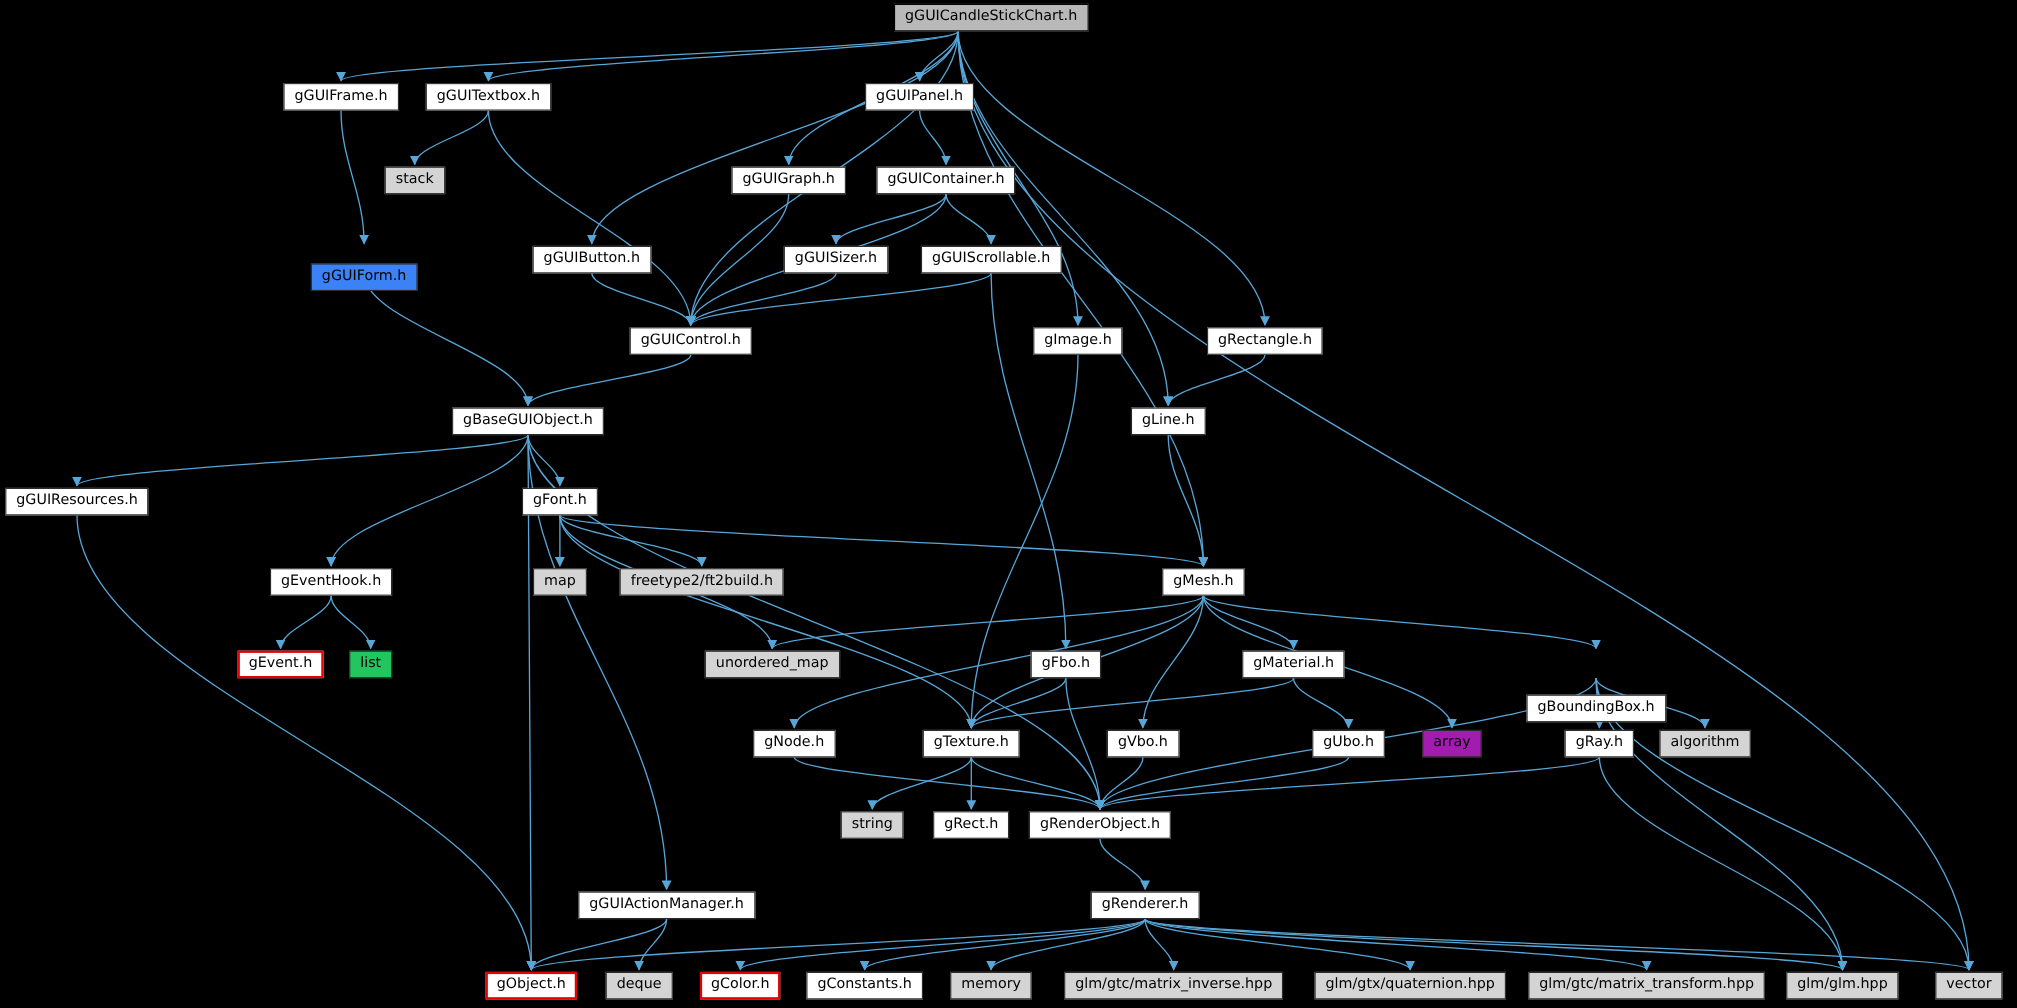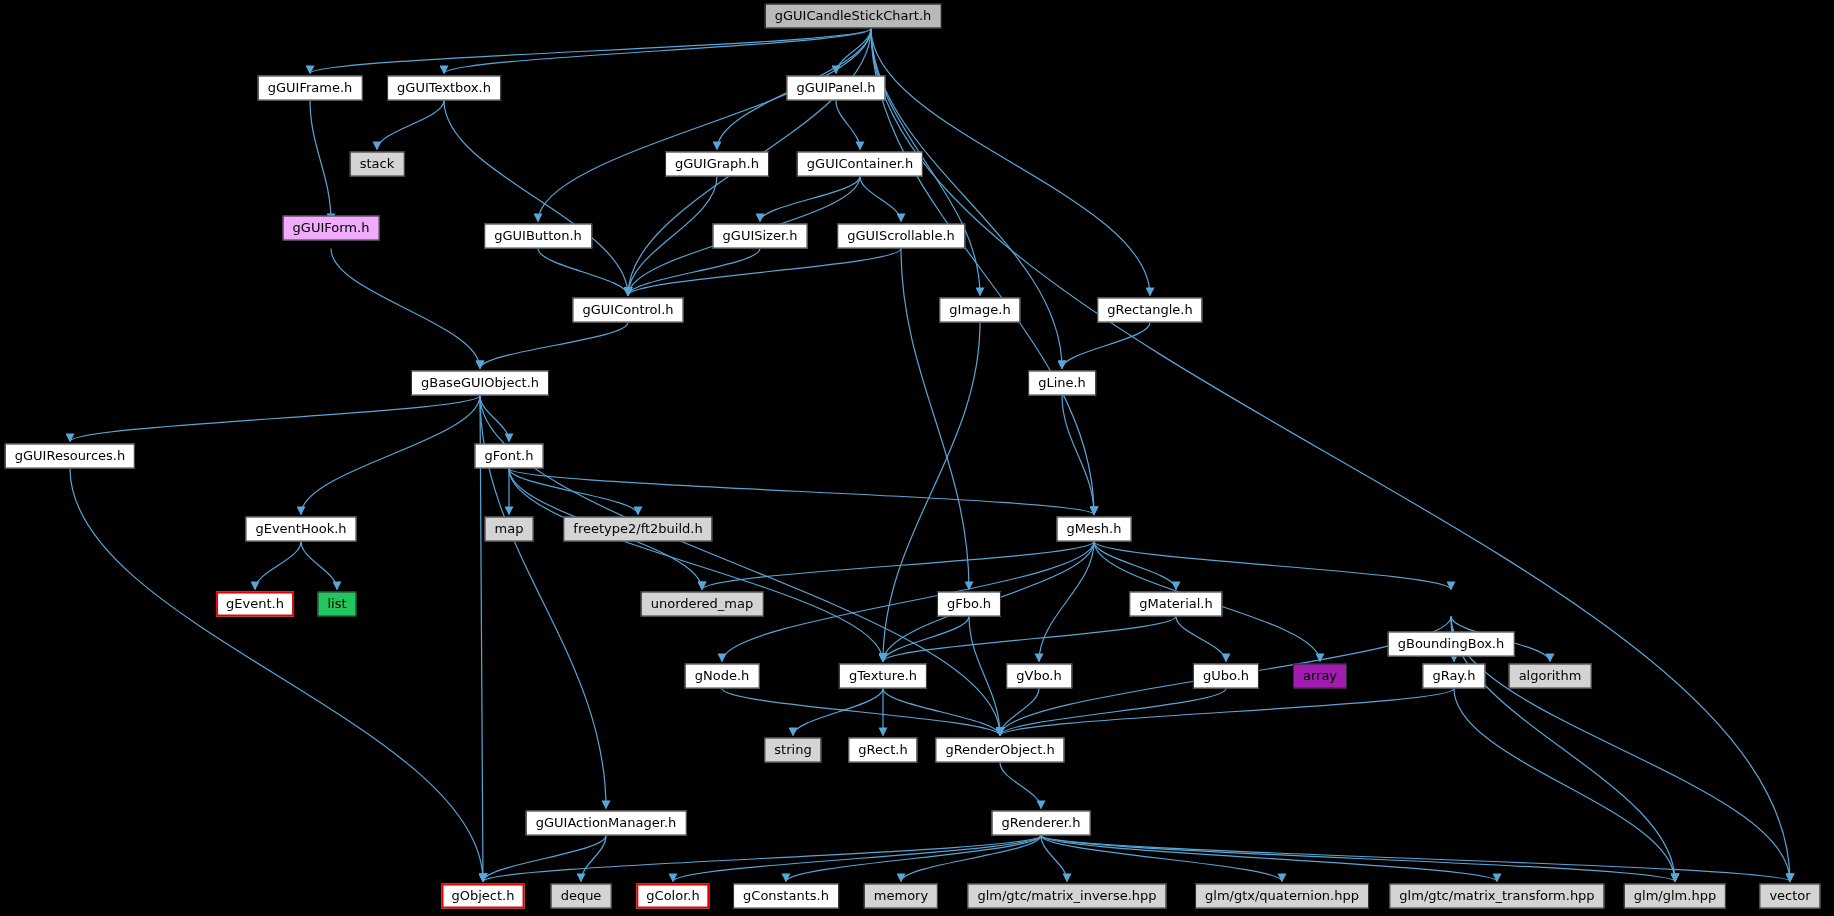--- a/index.html
+++ b/index.html
@@ -133,28 +133,28 @@
         <path d="M1041,835.5 C1041,852.98 786,864.02 786,881.5" fill="none" stroke="#58a6d8" stroke-width="1.2" marker-end="url(#arrowhead)"></path>
         <path d="M1041,835.5 C1041,852.98 901,864.02 901,881.5" fill="none" stroke="#58a6d8" stroke-width="1.2" marker-end="url(#arrowhead)"></path>
         <path d="M1041,835.5 C1041,852.98 1067,864.02 1067,881.5" fill="none" stroke="#58a6d8" stroke-width="1.2" marker-end="url(#arrowhead)"></path>
         <path d="M1041,835.5 C1041,852.98 1282,864.02 1282,881.5" fill="none" stroke="#58a6d8" stroke-width="1.2" marker-end="url(#arrowhead)"></path>
         <path d="M1041,835.5 C1041,852.98 1497,864.02 1497,881.5" fill="none" stroke="#58a6d8" stroke-width="1.2" marker-end="url(#arrowhead)"></path>
         <path d="M1041,835.5 C1041,852.98 1675,864.02 1675,881.5" fill="none" stroke="#58a6d8" stroke-width="1.2" marker-end="url(#arrowhead)"></path>
         <path d="M1041,835.5 C1041,852.98 1790,864.02 1790,881.5" fill="none" stroke="#58a6d8" stroke-width="1.2" marker-end="url(#arrowhead)"></path>
       </g>
   </svg>
   <div id="nodes-layer">
-      <div class="node current" style="left: 853px; top: 16px; background: rgb(185, 185, 185);">gGUICandleStickChart.h</div>
+      <div class="node current" style="left: 901px; top: 16px; background: rgb(185, 185, 185);">gGUICandleStickChart.h</div>
       <div class="node" style="left: 310px; top: 88px; background: rgb(255, 255, 255);">gGUIFrame.h</div>
       <div class="node" style="left: 444px; top: 88px; background: rgb(255, 255, 255);">gGUITextbox.h</div>
       <div class="node" style="left: 836px; top: 88px; background: rgb(255, 255, 255);">gGUIPanel.h</div>
       <div class="node system" style="left: 377px; top: 164px; background: rgb(212, 212, 212);">stack</div>
       <div class="node" style="left: 717px; top: 164px; background: rgb(255, 255, 255);">gGUIGraph.h</div>
       <div class="node" style="left: 860px; top: 164px; background: rgb(255, 255, 255);">gGUIContainer.h</div>
-      <div class="node" style="left: 331px; top: 228px; background: #f0abfc;">gGUIForm.h</div>
+      <div class="node" style="left: 331px; top: 252px; background: #3b82f6;">gGUIForm.h</div>
       <div class="node" style="left: 538px; top: 236px; background: rgb(255, 255, 255);">gGUIButton.h</div>
       <div class="node" style="left: 760px; top: 236px; background: rgb(255, 255, 255);">gGUISizer.h</div>
       <div class="node" style="left: 901px; top: 236px; background: rgb(255, 255, 255);">gGUIScrollable.h</div>
       <div class="node" style="left: 628px; top: 310px; background: rgb(255, 255, 255);">gGUIControl.h</div>
       <div class="node" style="left: 980px; top: 310px; background: rgb(255, 255, 255);">gImage.h</div>
       <div class="node" style="left: 1150px; top: 310px; background: rgb(255, 255, 255);">gRectangle.h</div>
       <div class="node" style="left: 1062px; top: 383px; background: rgb(255, 255, 255);">gLine.h</div>
       <div class="node" style="left: 480px; top: 383px; background: rgb(255, 255, 255);">gBaseGUIObject.h</div>
       <div class="node" style="left: 70px; top: 456px; background: rgb(255, 255, 255);">gGUIResources.h</div>
       <div class="node" style="left: 509px; top: 456px; background: rgb(255, 255, 255);">gFont.h</div>

